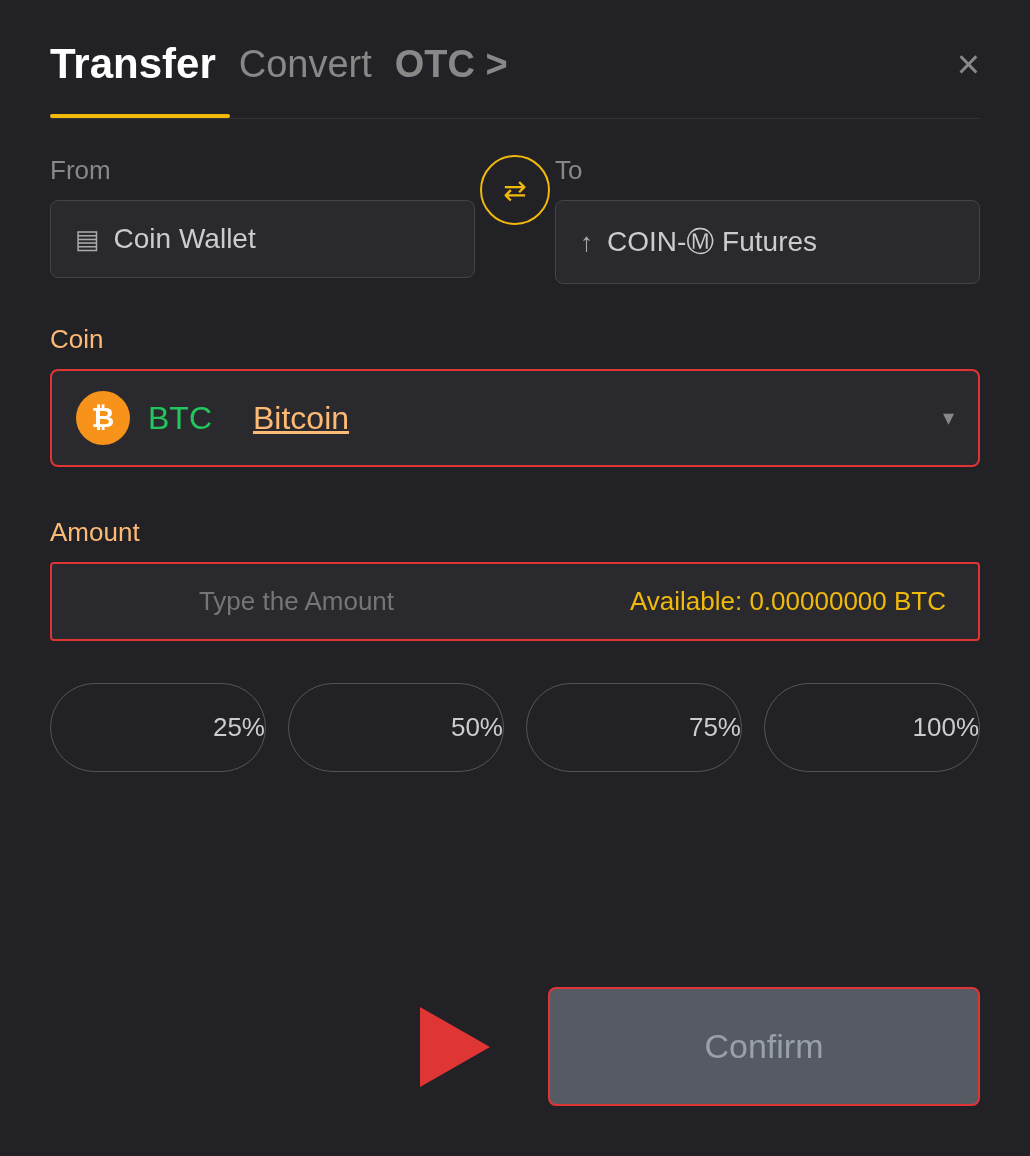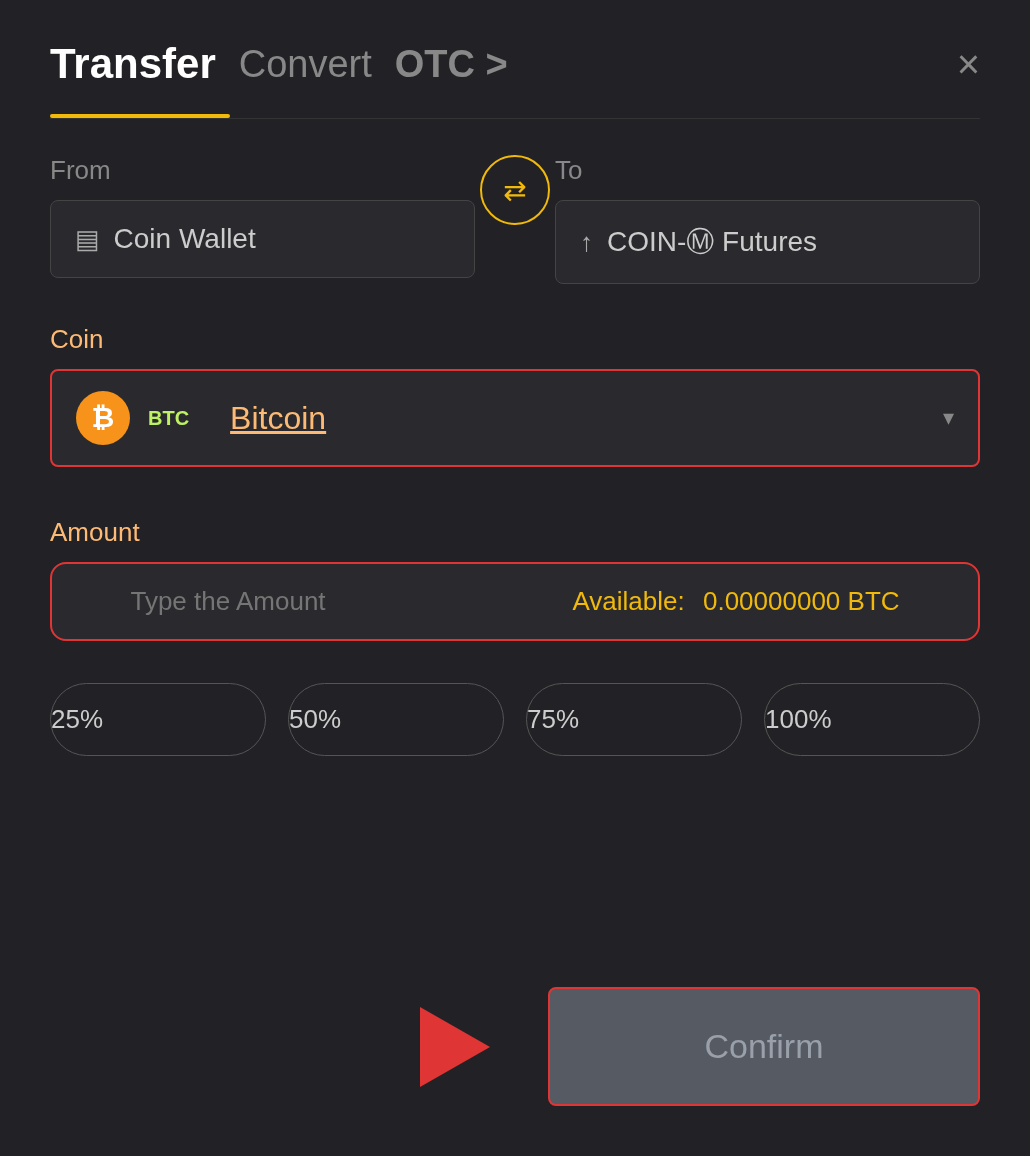--- a/index.html
+++ b/index.html
@@ -151,78 +151,77 @@
       display: flex;
       align-items: center;
       justify-content: center;
       color: white;
       font-size: 28px;
       font-weight: 700;
       flex-shrink: 0;
     }
 
     .coin-name-bold {
-      font-size: 20px;
-      font-weight: 700;
-      color: #bef264;
+      font-size: 32px;
+      font-weight: 400;
+      color: #22c55e;
     }
 
     .coin-name-light {
       font-size: 32px;
       color: #fdba74;
       margin-left: 23px;
       text-decoration: underline;
     }
 
     .coin-chevron {
       margin-left: auto;
       color: #888;
       font-size: 22px;
     }
 
     
     .amount-box {
       border: 2px solid #e03535;
-      border-radius: 16px;
+      border-radius: 4px;
       padding: 22px 32px;
       display: flex;
       align-items: center;
-      justify-content: center;
+      justify-content: flex-end;
       background: #2a2a2e;
       margin-bottom: 32px;
     }
 
     .amount-available {
       font-size: 26px;
       color: #888;
     }
 
     .amount-available span {
       color: #f0b90b;
-      margin-left: 11px;
     }
 
     
     .pct-row {
       display: flex;
       gap: 22px;
       margin-bottom: auto;
       margin-top: 10px;
     }
 
     .pct-btn {
       flex: 1;
       border: 1px solid #555;
       border-radius: 50px;
       background: transparent;
       color: #ccc;
       font-size: 26px;
-      padding: 20px 0;
-      cursor: pointer;
-      text-align: left;
+      padding: 28px 0;
+      cursor: pointer;
+      text-align: right;
     }
 
     
     .confirm-area {
       display: flex;
       align-items: center;
       justify-content: flex-end;
       margin-top: 80px;
       gap: 0;
       position: relative;

